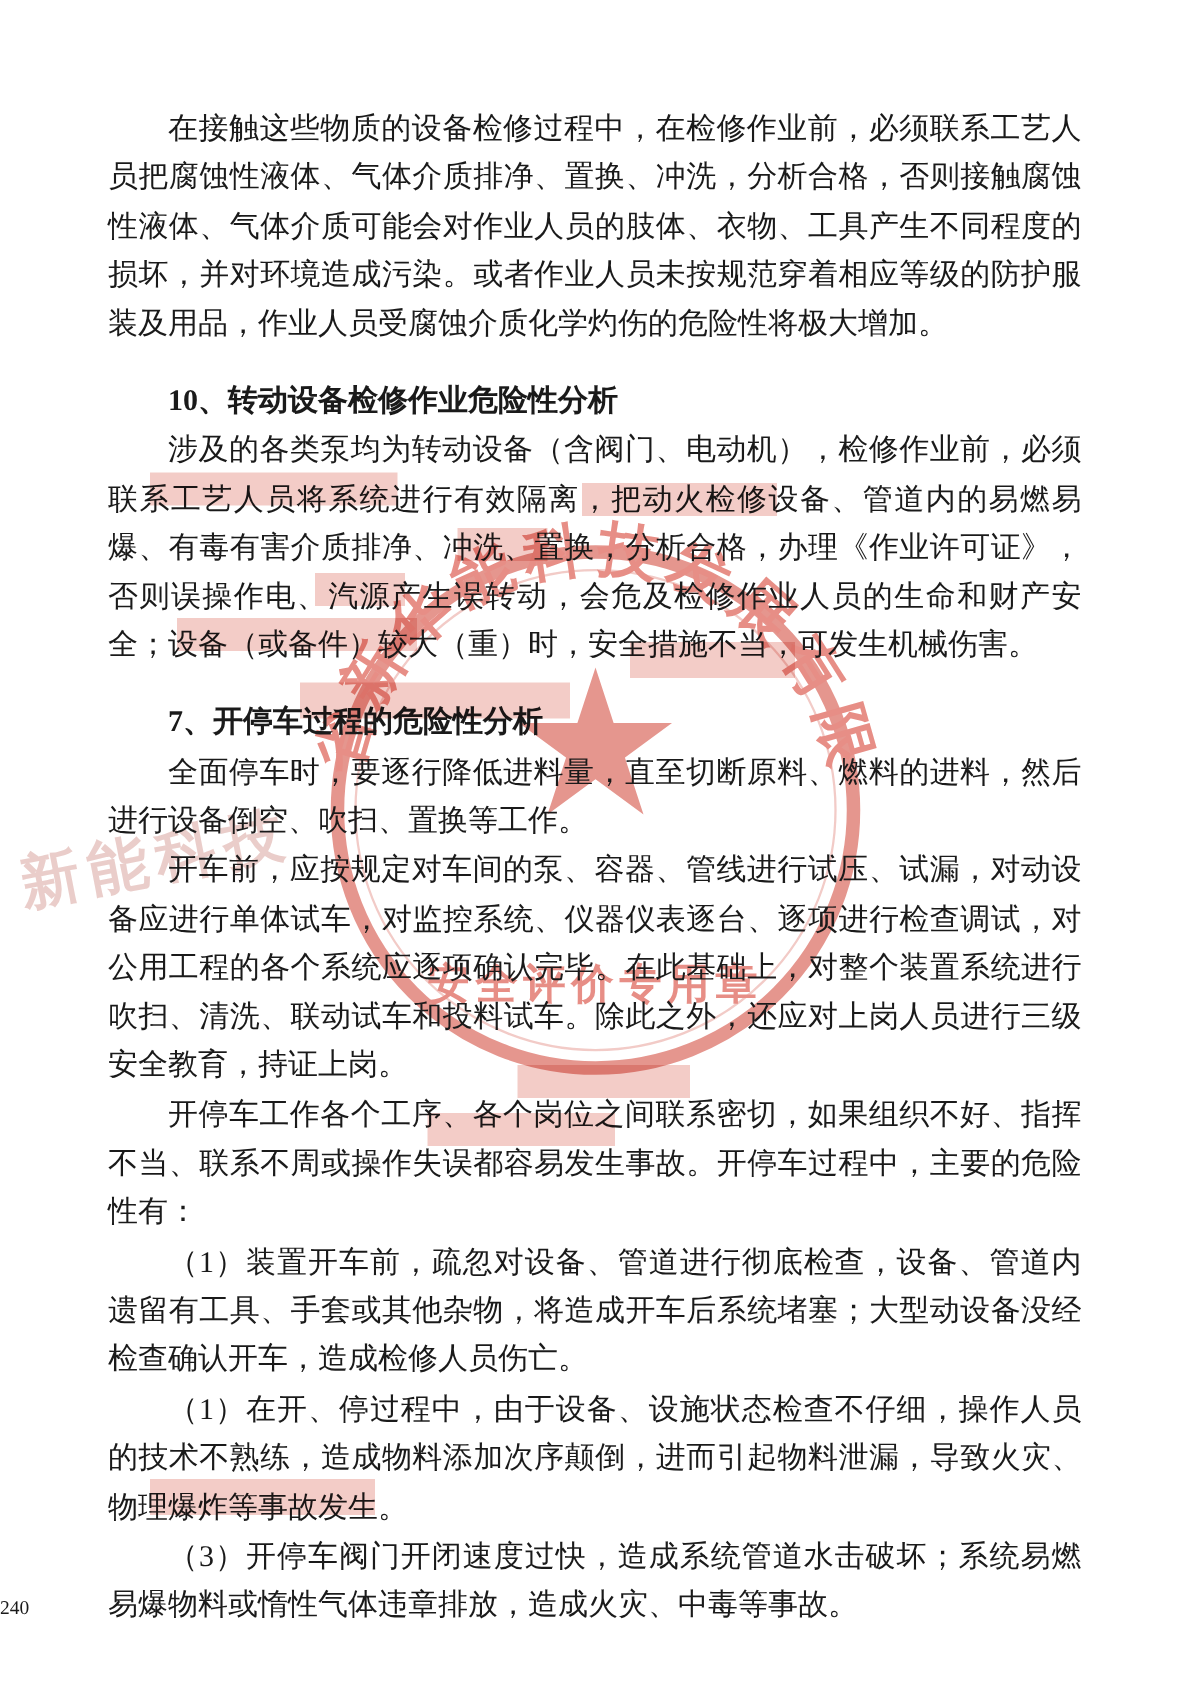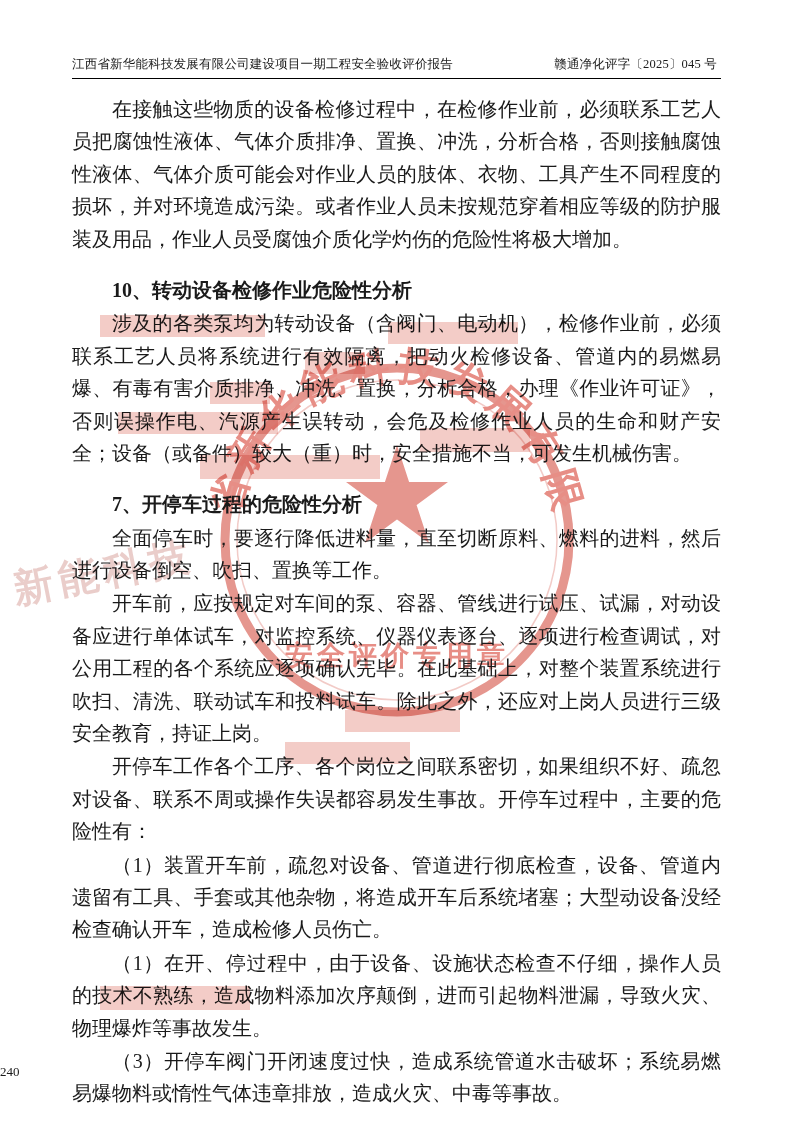--- a/index.html
+++ b/index.html
@@ -124,24 +124,20 @@
     pointer-events: none;
     mix-blend-mode: multiply;
     background: rgba(214, 86, 70, 0.30);
   }
 </style>
 </head>
 <body>
 
 <div class="page">
 
-  <div class="header">
-    <div class="header-left">江西省新华能科技发展有限公司建设项目一期工程安全验收评价报告</div>
-    <div class="header-right">赣通净化评字〔2025〕045 号</div>
-  </div>
 
   <div class="stamp">
     <svg viewBox="0 0 430 430" xmlns="http://www.w3.org/2000/svg">
       <defs>
         <path id="arcTop" d="M 55,215 A 160,160 0 0 1 375,215"></path>
       </defs>
       <circle cx="215" cy="215" r="172" fill="none" stroke="#d6564a" stroke-width="9"></circle>
       <circle cx="215" cy="215" r="160" fill="none" stroke="#d6564a" stroke-width="1.5" opacity="0.5"></circle>
       <text class="stamp-text" font-size="40" letter-spacing="6">
         <textPath href="#arcTop" startOffset="50%" text-anchor="middle">江西省新华能科技发展有限公司</textPath>
@@ -153,21 +149,21 @@
 
   <div class="wm-band one">新能科技</div>
 
   <div class="content">
     <p class="para">在接触这些物质的设备检修过程中，在检修作业前，必须联系工艺人员把腐蚀性液体、气体介质排净、置换、冲洗，分析合格，否则接触腐蚀性液体、气体介质可能会对作业人员的肢体、衣物、工具产生不同程度的损坏，并对环境造成污染。或者作业人员未按规范穿着相应等级的防护服装及用品，作业人员受腐蚀介质化学灼伤的危险性将极大增加。</p>
     <p class="heading">10、转动设备检修作业危险性分析</p>
     <p class="para">涉及的各类泵均为转动设备（含阀门、电动机），检修作业前，必须联系工艺人员将系统进行有效隔离，把动火检修设备、管道内的易燃易爆、有毒有害介质排净、冲洗、置换，分析合格，办理《作业许可证》，否则误操作电、汽源产生误转动，会危及检修作业人员的生命和财产安全；设备（或备件）较大（重）时，安全措施不当，可发生机械伤害。</p>
     <p class="heading">7、开停车过程的危险性分析</p>
     <p class="para">全面停车时，要逐行降低进料量，直至切断原料、燃料的进料，然后进行设备倒空、吹扫、置换等工作。</p>
     <p class="para">开车前，应按规定对车间的泵、容器、管线进行试压、试漏，对动设备应进行单体试车，对监控系统、仪器仪表逐台、逐项进行检查调试，对公用工程的各个系统应逐项确认完毕。在此基础上，对整个装置系统进行吹扫、清洗、联动试车和投料试车。除此之外，还应对上岗人员进行三级安全教育，持证上岗。</p>
-    <p class="para">开停车工作各个工序、各个岗位之间联系密切，如果组织不好、疏忽对设备、联系不周或操作失误都容易发生事故。开停车过程中，主要的危险性有：</p>
+    <p class="para">开停车工作各个工序、各个岗位之间联系密切，如果组织不好、指挥不当、联系不周或操作失误都容易发生事故。开停车过程中，主要的危险性有：</p>
     <p class="para">（1）装置开车前，疏忽对设备、管道进行彻底检查，设备、管道内遗留有工具、手套或其他杂物，将造成开车后系统堵塞；大型动设备没经检查确认开车，造成检修人员伤亡。</p>
     <p class="para">（1）在开、停过程中，由于设备、设施状态检查不仔细，操作人员的技术不熟练，造成物料添加次序颠倒，进而引起物料泄漏，导致火灾、物理爆炸等事故发生。</p>
     <p class="para">（3）开停车阀门开闭速度过快，造成系统管道水击破坏；系统易燃易爆物料或惰性气体违章排放，造成火灾、中毒等事故。</p>
   </div>
 
   <div class="ink-tint" style="left:100px; top:315px; width:165px; height:22px;"></div>
   <div class="ink-tint" style="left:388px; top:322px; width:130px; height:22px;"></div>
   <div class="ink-tint" style="left:305px; top:352px; width:60px; height:22px;"></div>
   <div class="ink-tint" style="left:210px; top:382px; width:60px; height:22px;"></div>
   <div class="ink-tint" style="left:118px; top:412px; width:160px; height:22px;"></div>

